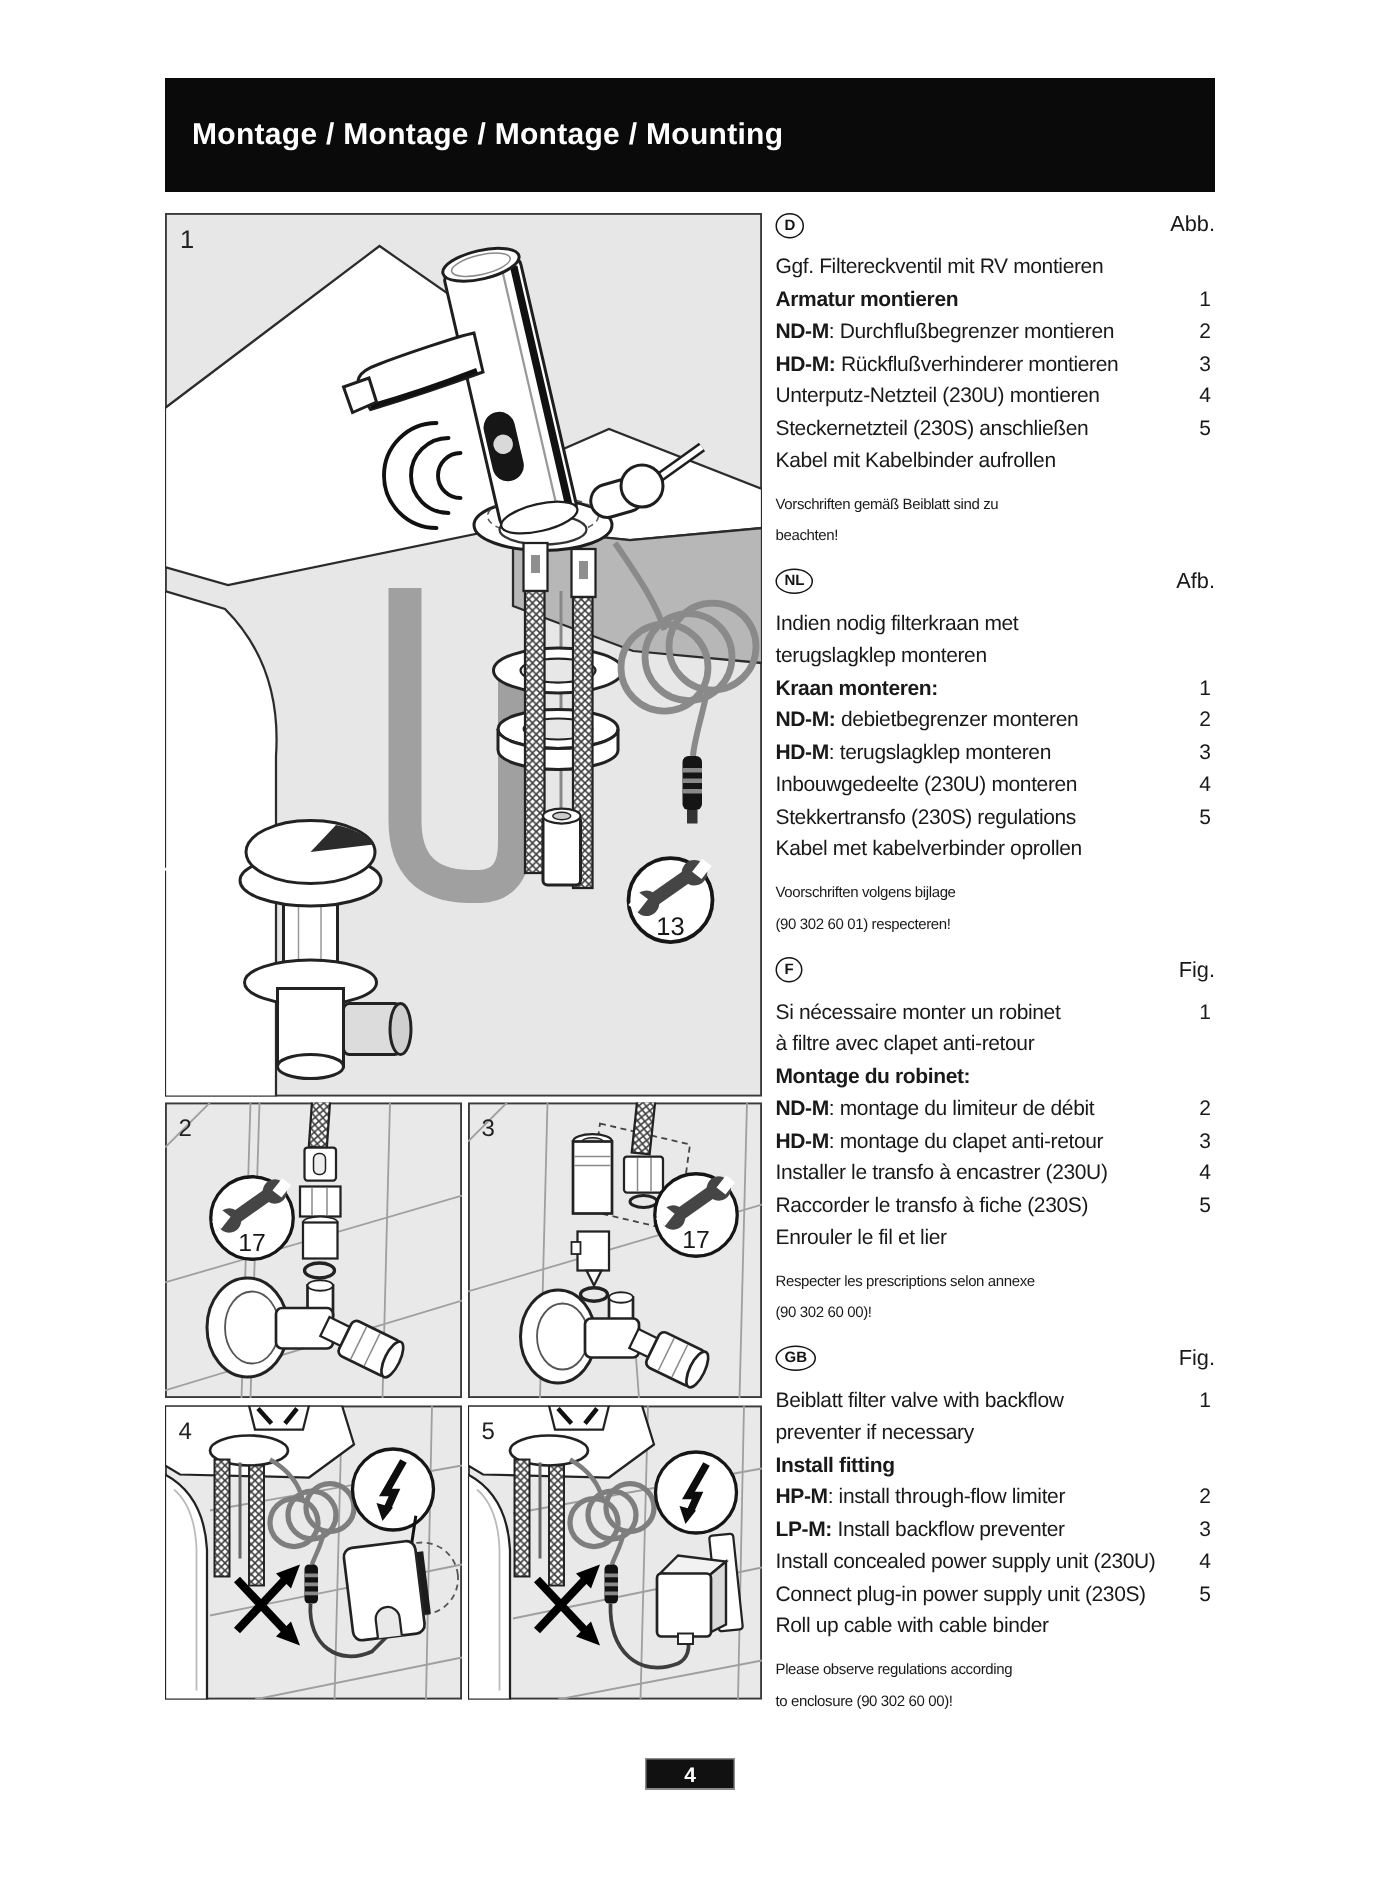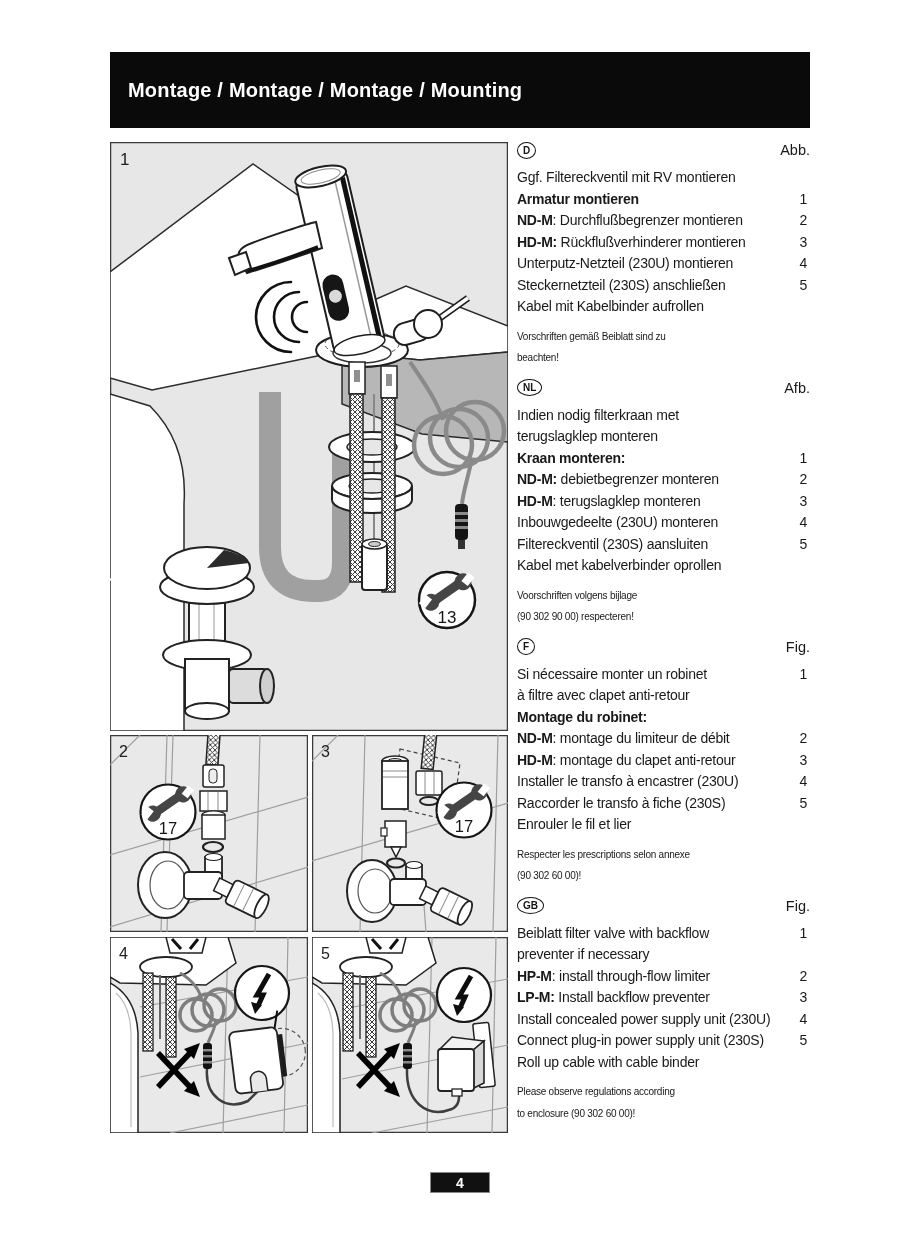--- a/index.html
+++ b/index.html
@@ -405,26 +405,26 @@
       <span class="badge">NL</span>
       <span class="figlab">Afb.</span>
     </div>
     <div class="lines">
         <div class="line"><span class="b"></span><span class="t">Indien nodig filterkraan met</span><span class="n"></span></div>
         <div class="line"><span class="b"></span><span class="t">terugslagklep monteren</span><span class="n"></span></div>
         <div class="line"><span class="b">Kraan monteren:</span><span class="t"></span><span class="n">1</span></div>
         <div class="line"><span class="b">ND-M:</span><span class="t"> debietbegrenzer monteren</span><span class="n">2</span></div>
         <div class="line"><span class="b">HD-M</span><span class="t">: terugslagklep monteren</span><span class="n">3</span></div>
         <div class="line"><span class="b"></span><span class="t">Inbouwgedeelte (230U) monteren</span><span class="n">4</span></div>
-        <div class="line"><span class="b"></span><span class="t">Filtereckventil (230S) aansluiten</span><span class="n">5</span></div>
+        <div class="line"><span class="b"></span><span class="t">Stekkertransfo (230S) regulations</span><span class="n">5</span></div>
         <div class="line"><span class="b"></span><span class="t">Kabel met kabelverbinder oprollen</span><span class="n"></span></div>
       </div>
     <div class="note">
         <div>Voorschriften volgens bijlage</div>
-        <div>(90 302 90 00) respecteren!</div>
+        <div>(90 302 60 01) respecteren!</div>
       </div>
   </div>
 
   <div class="section">
     <div class="badge-row">
       <span class="badge">F</span>
       <span class="figlab">Fig.</span>
     </div>
     <div class="lines">
         <div class="line"><span class="b"></span><span class="t">Si nécessaire monter un robinet</span><span class="n">1</span></div>
@@ -443,20 +443,21 @@
   </div>
 
   <div class="section">
     <div class="badge-row">
       <span class="badge">GB</span>
       <span class="figlab">Fig.</span>
     </div>
     <div class="lines">
         <div class="line"><span class="b"></span><span class="t">Beiblatt filter valve with backflow</span><span class="n">1</span></div>
         <div class="line"><span class="b"></span><span class="t">preventer if necessary</span><span class="n"></span></div>
+        <div class="line"><span class="b">Install fitting</span><span class="t"></span><span class="n"></span></div>
         <div class="line"><span class="b">HP-M</span><span class="t">: install through-flow limiter</span><span class="n">2</span></div>
         <div class="line"><span class="b">LP-M:</span><span class="t"> Install backflow preventer</span><span class="n">3</span></div>
         <div class="line"><span class="b"></span><span class="t">Install concealed power supply unit (230U)</span><span class="n">4</span></div>
         <div class="line"><span class="b"></span><span class="t">Connect plug-in power supply unit (230S)</span><span class="n">5</span></div>
         <div class="line"><span class="b"></span><span class="t">Roll up cable with cable binder</span><span class="n"></span></div>
       </div>
     <div class="note">
         <div>Please observe regulations according</div>
         <div>to enclosure (90 302 60 00)!</div>
       </div>

